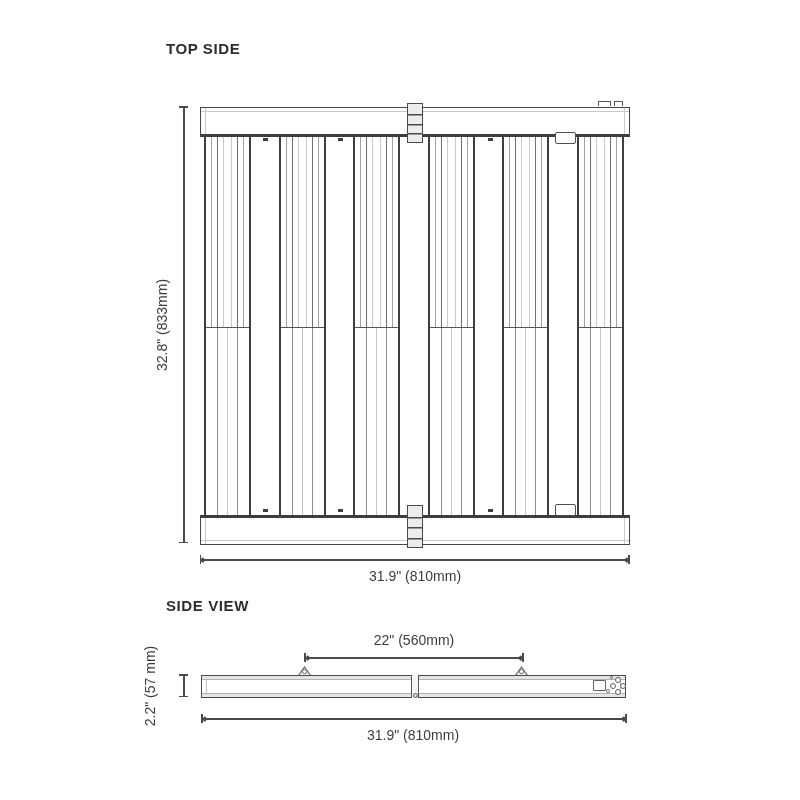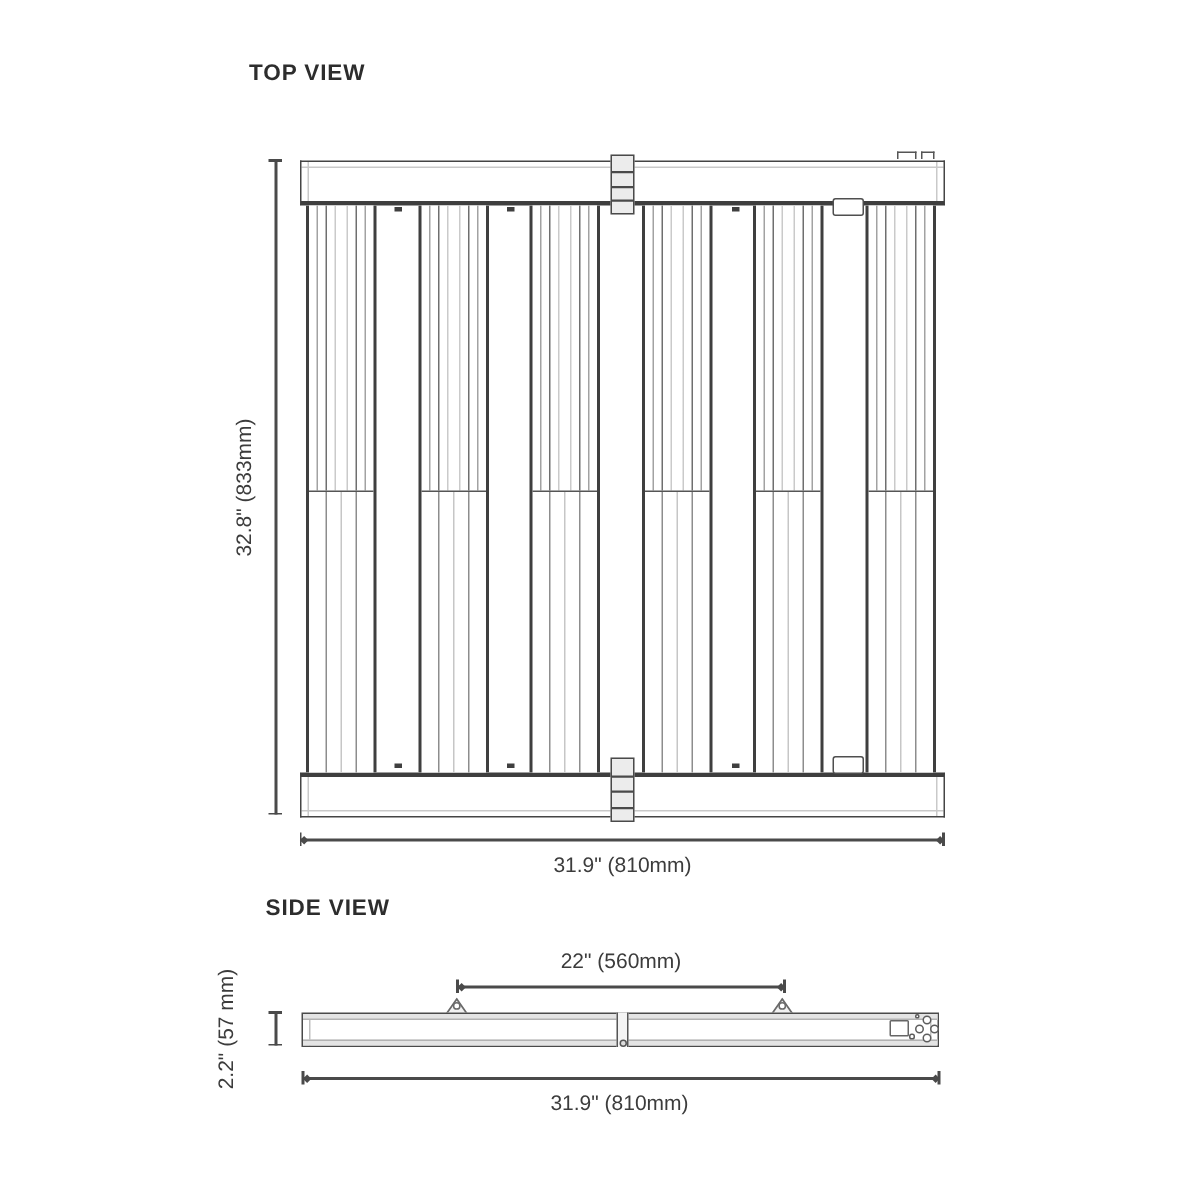--- a/index.html
+++ b/index.html
@@ -72,21 +72,21 @@
   #display-window{position:absolute;left:593px;top:680px;width:13px;height:11px;
     border:1.2px solid #666;background:#fff;border-radius:1px;}
   .btn{position:absolute;width:6px;height:6px;border:1.2px solid #5d5d5d;border-radius:50%;background:#fff;}
   .dot{position:absolute;border:1px solid #5d5d5d;border-radius:50%;background:#fff;}
 </style>
 </head>
 <body>
 
 <div id="canvas">
 
-  <div class="section-title" style="left:166px;top:40px;">TOP VIEW</div>
+  <div class="section-title" style="left:166px;top:40px;">TOP SIDE</div>
 
   <div class="dim-line-v" style="left:183px;top:107px;height:436px;"></div>
   <div class="tick-h" style="left:179px;top:106px;"></div>
   <div class="tick-h" style="left:179px;top:541.5px;"></div>
   <div class="dim-label vlabel" style="left:92px;top:317px;width:140px;">32.8" (833mm)</div>
 
   <div class="rail" id="rail-top"></div>
   <div class="rail" id="rail-bottom"></div>
 
   <div class="connector" id="connector-top"></div>
@@ -138,21 +138,21 @@
       <div class="gap-dot" style="left: 488px; top: 509px;"></div>
     </div>
 
   <div class="dim-line-h" style="left:200px;top:559px;width:429px;"></div>
   <div class="tick-v" style="left:199.5px;top:555px;"></div>
   <div class="tick-v" style="left:628px;top:555px;"></div>
   <div class="arrow" style="left:201px;top:558px;"></div>
   <div class="arrow" style="left:625px;top:558px;"></div>
   <div class="dim-label" style="left:315px;top:568px;width:200px;">31.9" (810mm)</div>
 
-  <div class="section-title" style="left:177px;top:597px;">SIDE VIEW</div>
+  <div class="section-title" style="left:166px;top:597px;">SIDE VIEW</div>
 
   <div class="dim-label" style="left:314px;top:632px;width:200px;">22" (560mm)</div>
   <div class="dim-line-h" style="left:305px;top:657px;width:218px;"></div>
   <div class="tick-v" style="left:304px;top:653px;"></div>
   <div class="tick-v" style="left:522px;top:653px;"></div>
   <div class="arrow" style="left:305.5px;top:656px;"></div>
   <div class="arrow" style="left:519px;top:656px;"></div>
 
   <div class="hanger" style="left:296px;top:664px;">
     <svg width="17" height="12" viewBox="0 0 17 12">

